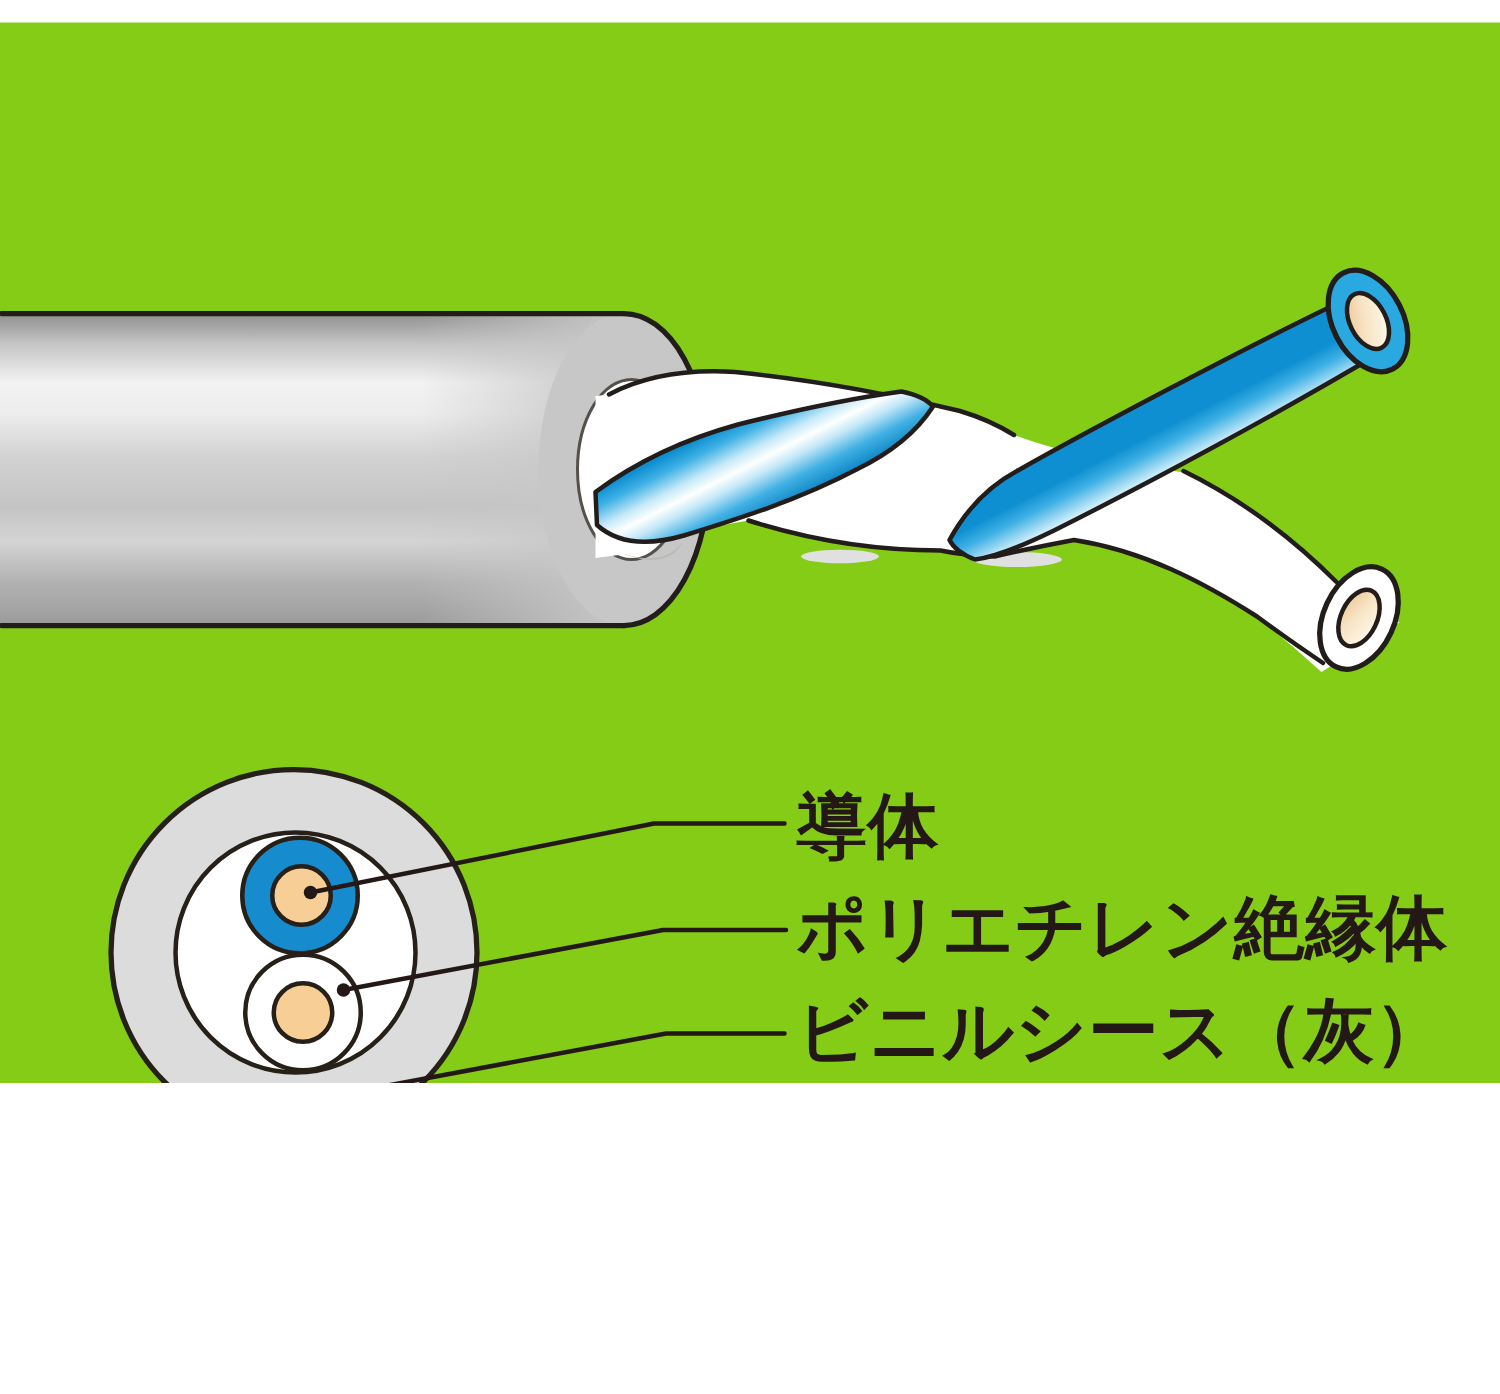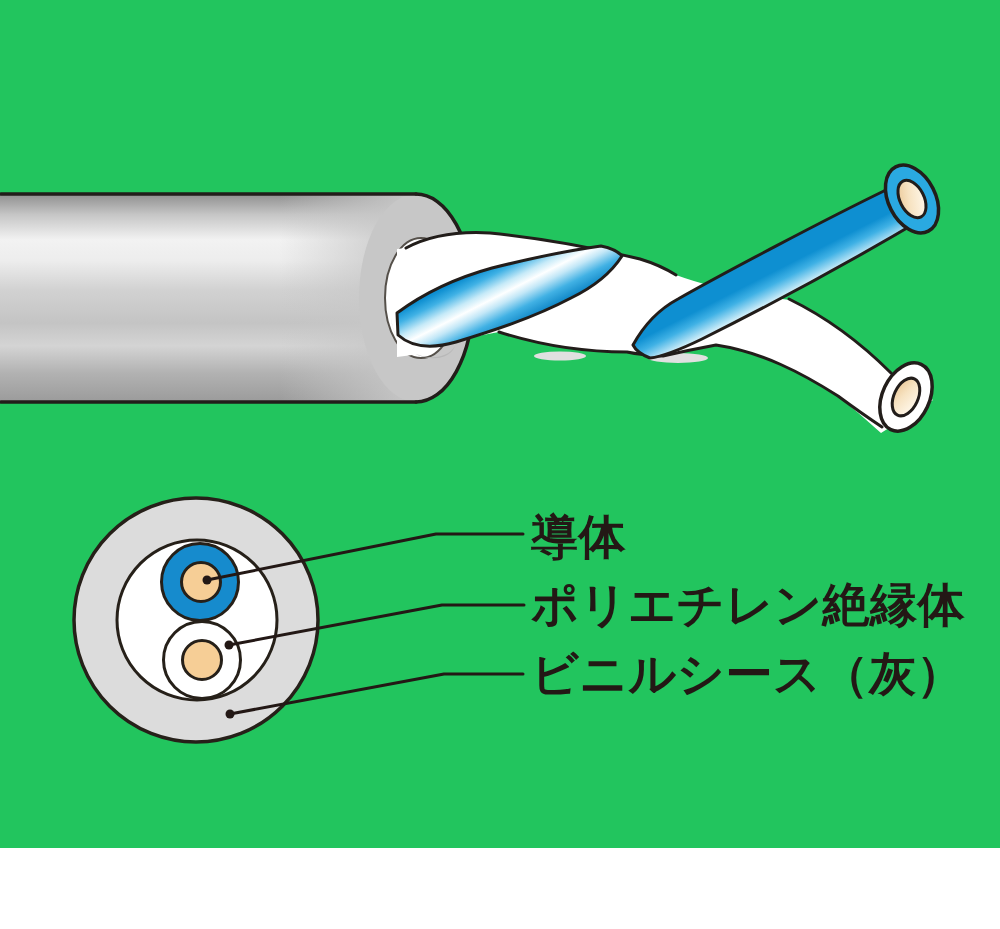--- a/index.html
+++ b/index.html
@@ -3,24 +3,25 @@
 <meta charset="utf-8">
 <style>
   html, body {
     margin: 0;
     padding: 0;
     background: #ffffff;
   }
   .stage {
     position: relative;
     width: 1000px;
-    height: 848px;
-    background: #22c55e;
+    height: 707px;
+    background: #84cc16;
     overflow: hidden;
     font-family: "DejaVu Sans", "Liberation Sans", sans-serif;
+    margin-top: 15px;
   }
   .stage svg {
     position: absolute;
     left: 0;
     top: 0;
     display: block;
   }
   text.diagram-label {
     font-family: "DejaVu Sans", "Liberation Sans", sans-serif;
     font-size: 47px;

